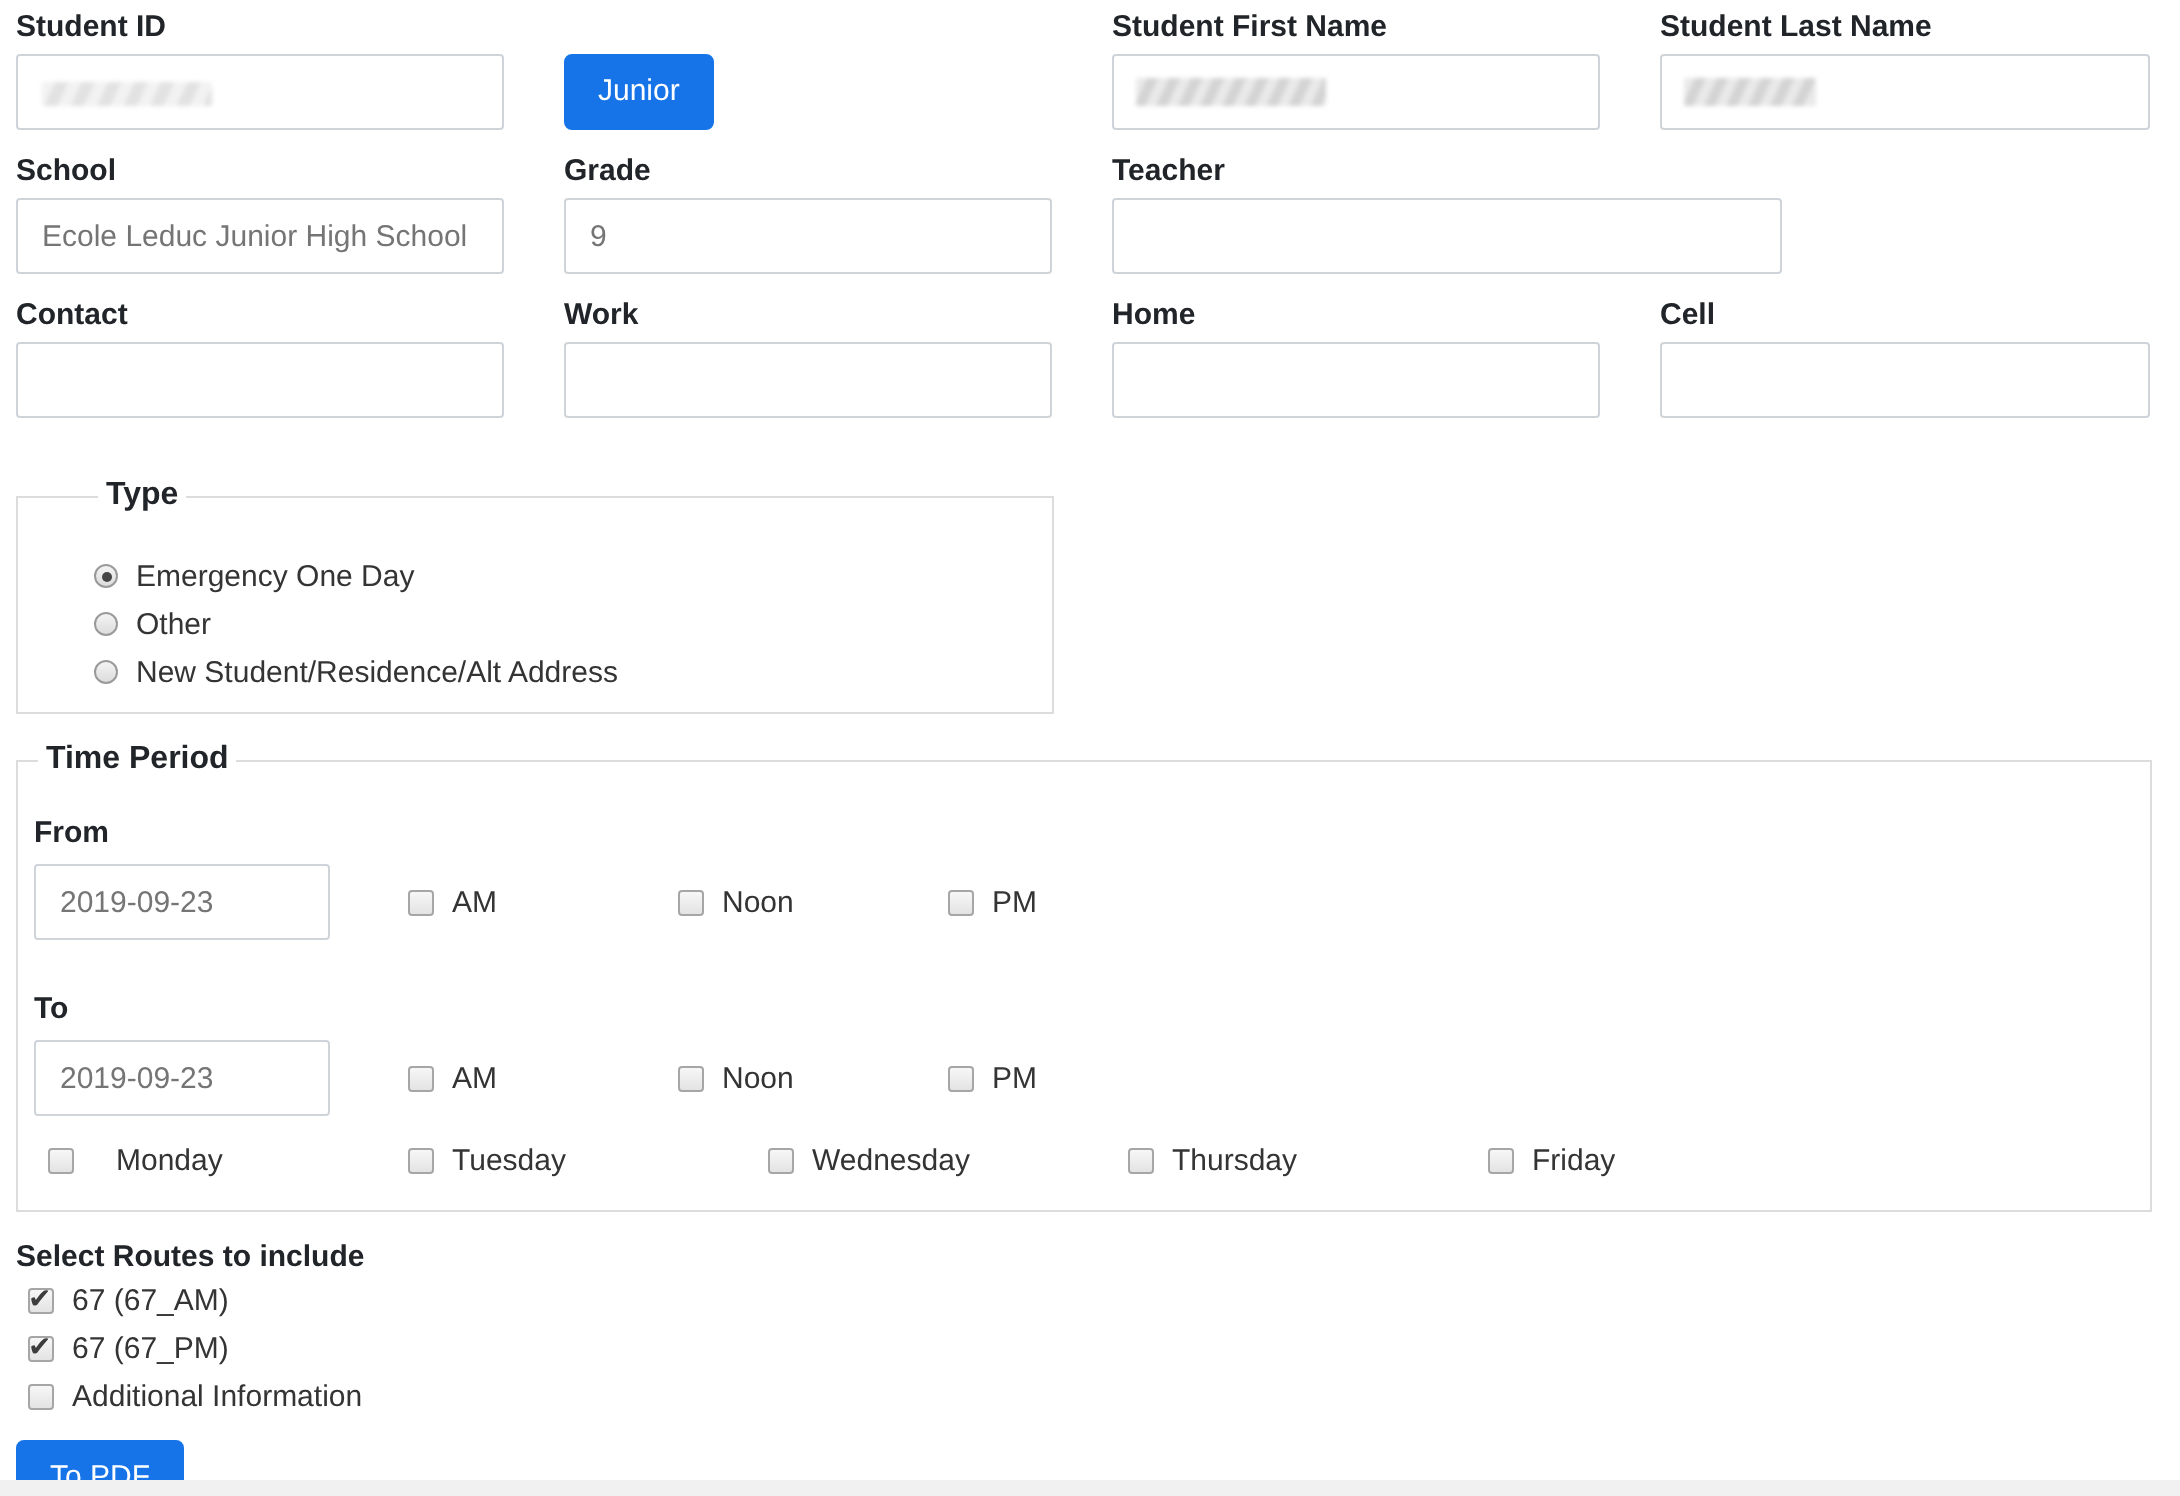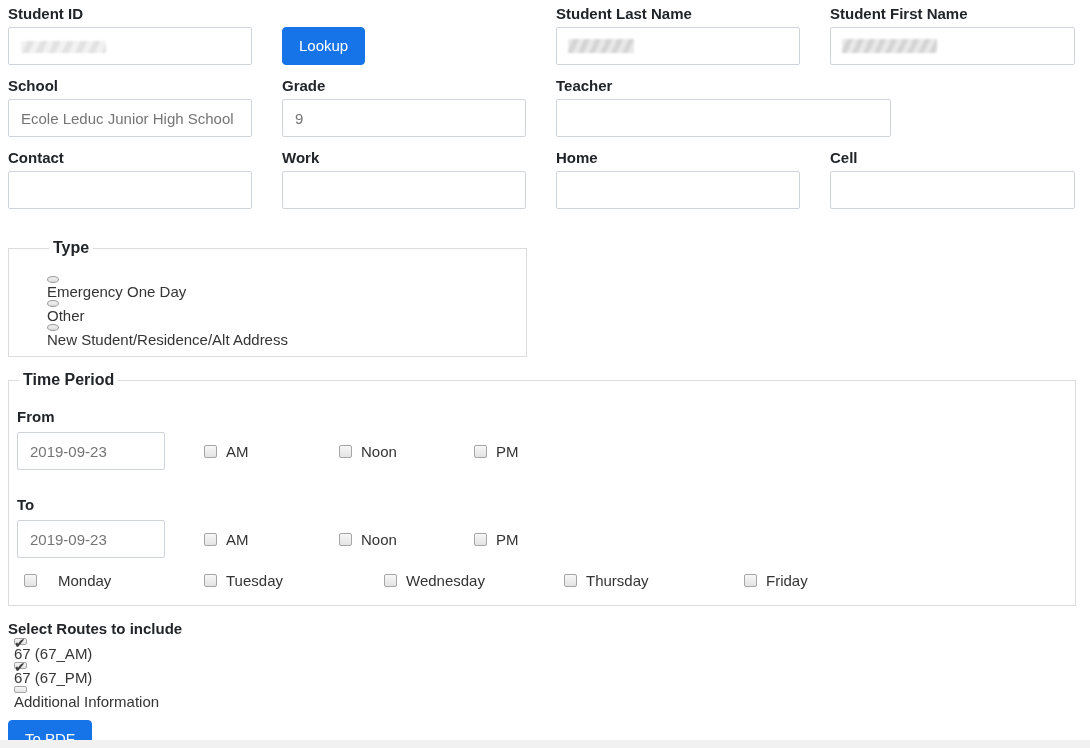--- a/index.html
+++ b/index.html
@@ -39,21 +39,21 @@
   .smear-ln   { top: 12px; left: 12px; width: 66px; height: 14px;
     background: repeating-linear-gradient(115deg,#e9e9e9 0 5px,#d4d4d4 5px 10px); }
 
   
   fieldset { border: 1px solid #dcdcdc; margin: 0; padding: 0; }
   legend { font-weight: 700; font-size: 16px; line-height: 20px; padding: 0 4px; margin-left: 2px; color: #212529; }
   .type-fs { width: 519px; margin-top: 17px; padding: 18px 0 8px 38px; }
   .tp-fs   { width: 1068px; margin-top: 13px; padding: 8px 8px 16px 8px; }
 
   
-  .radio-row, .cb-row { display: flex; height: 24px; color: #343434; flex-direction: column; }
+  .radio-row, .cb-row { display: flex; align-items: center; height: 24px; color: #343434; }
   .radio { width: 12px; height: 12px; min-width: 12px; border-radius: 50%; border: 1px solid #9a9a9a;
     background: linear-gradient(#f4f4f4,#dcdcdc); position: relative; margin-right: 9px; cursor: pointer; }
   .radio.on::after { content: ""; position: absolute; inset: 2.5px; border-radius: 50%; background: #454545; }
   .cb { width: 13px; height: 13px; min-width: 13px; border: 1px solid #a6a6a6; border-radius: 2px;
     background: linear-gradient(#f7f7f7,#e3e3e3); position: relative; margin-right: 9px; cursor: pointer; }
   .cb.on::after { content: "\2714"; position: absolute; top: -4px; left: -1px; font-size: 14px; color: #3d3d3d; }
 
   
   .tp-label { font-weight: 700; font-size: 15px; line-height: 18px; margin: 10px 0 6px; }
   .tp-label.to { margin-top: 26px; }
@@ -81,34 +81,34 @@
   
   <div class="grid">
     <div class="fgroup">
       <span class="flabel">Student ID</span>
       <div class="input-wrap">
         <input class="tinput" type="text" style="">
         <div class="smear smear-id"></div>
       </div>
     </div>
     <div class="lookup-cell">
-      <button class="btn">Lookup</button>
+      <button class="btn">Junior</button>
+    </div>
+    <div class="fgroup">
+      <span class="flabel">Student First Name</span>
+      <div class="input-wrap">
+        <input class="tinput" type="text" style="">
+        <div class="smear smear-fn"></div>
+      </div>
     </div>
     <div class="fgroup">
       <span class="flabel">Student Last Name</span>
       <div class="input-wrap">
         <input class="tinput" type="text" style="">
         <div class="smear smear-ln"></div>
-      </div>
-    </div>
-    <div class="fgroup">
-      <span class="flabel">Student First Name</span>
-      <div class="input-wrap">
-        <input class="tinput" type="text" style="">
-        <div class="smear smear-fn"></div>
       </div>
     </div>
   </div>
 
   
   <div class="grid">
     <div class="fgroup">
       <span class="flabel">School</span>
       <input class="tinput" type="text" value="Ecole Leduc Junior High School" style="">
     </div>

